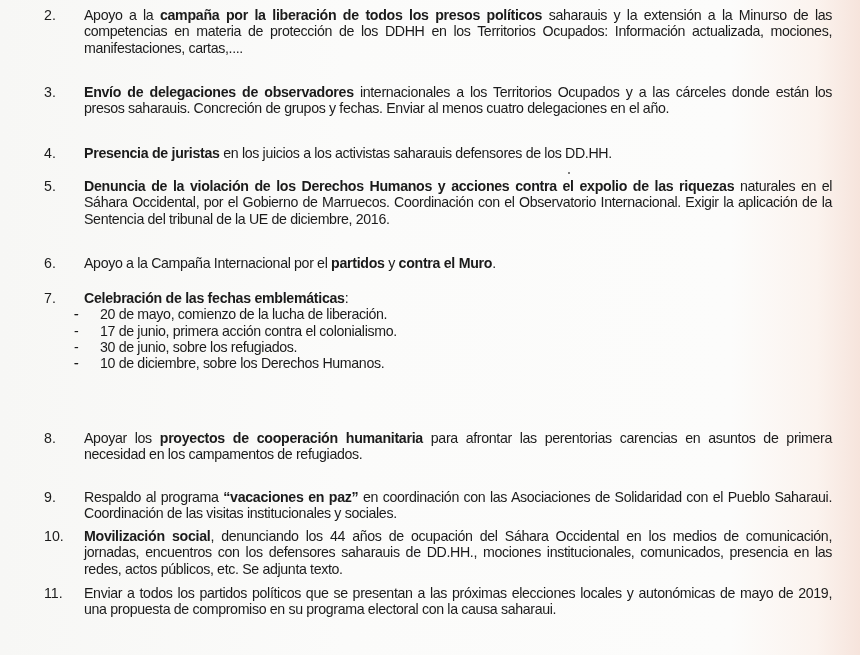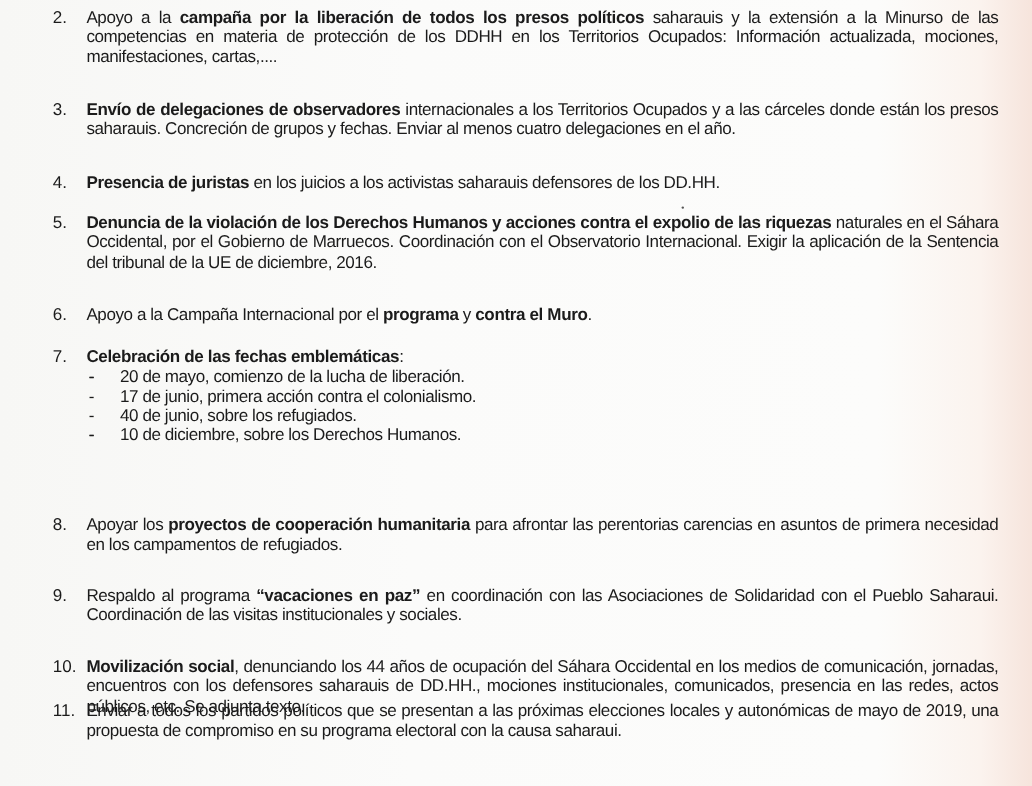--- a/index.html
+++ b/index.html
@@ -14,21 +14,21 @@
   }
   .item {
     position: absolute; left: 44px; width: 788px;
     font-size: 14.2px; line-height: 16.3px;
     transform-origin: left top;
   }
   .num {
     position: absolute; left: 0; top: 0; width: 26px;
   }
   .body {
-    margin-left: 28px; text-align: justify;
+    margin-left: 40px; text-align: justify;
     letter-spacing: -0.35px;
   }
   .body b { font-weight: bold; letter-spacing: -0.3px; }
   .sub {
     list-style: none; margin: 0; padding: 0; margin-left: 28px;
   }
   .sub li { position: relative; padding-left: 28px; letter-spacing: -0.35px; }
   .sub li .dash { position: absolute; left: 2px; top: 0; }
   .dot { position: absolute; width: 2px; height: 2px; background:#555; border-radius:50%; }
 </style>
@@ -63,54 +63,54 @@
   <div class="item" style="top:178px;">
     <span class="num">5.</span>
     <div class="body">
       <b>Denuncia de la violación de los Derechos Humanos y acciones contra el expolio de las riquezas</b><span> naturales en el Sáhara Occidental, por el Gobierno de Marruecos. Coordinación con el Observatorio Internacional. Exigir la aplicación de la Sentencia del tribunal de la UE de diciembre, 2016.</span>
     </div>
   </div>
 
   <div class="item" style="top:255px;">
     <span class="num">6.</span>
     <div class="body">
-      <span>Apoyo a la Campaña Internacional por el </span><b>programa</b><span> y </span><b>contra el Muro</b><span>.</span>
+      <span>Apoyo a la Campaña Internacional por el </span><b>partidos</b><span> y </span><b>contra el Muro</b><span>.</span>
     </div>
   </div>
 
   <div class="item" style="top:290px;">
     <span class="num">7.</span>
     <div class="body">
       <b>Celebración de las fechas emblemáticas</b><span>:</span>
     </div>
     <ul class="sub">
       <li><span class="dash">-</span></li>
       <li><span class="dash">-</span><span>20 de mayo, comienzo de la lucha de liberación.</span></li>
       <li><span class="dash">-</span><span>17 de junio, primera acción contra el colonialismo.</span></li>
-      <li><span class="dash">-</span><span>40 de junio, sobre los refugiados.</span></li>
+      <li><span class="dash">-</span><span>30 de junio, sobre los refugiados.</span></li>
       <li><span class="dash">-</span></li>
       <li><span class="dash">-</span><span>10 de diciembre, sobre los Derechos Humanos.</span></li>
     </ul>
   </div>
 
   <div class="item" style="top:430px;">
     <span class="num">8.</span>
     <div class="body">
       <span>Apoyar los </span><b>proyectos de cooperación humanitaria</b><span> para afrontar las perentorias carencias en asuntos de primera necesidad en los campamentos de refugiados.</span>
     </div>
   </div>
 
   <div class="item" style="top:489px;">
     <span class="num">9.</span>
     <div class="body">
       <span>Respaldo al programa </span><b>“vacaciones en paz”</b><span> en coordinación con las Asociaciones de Solidaridad con el Pueblo Saharaui. Coordinación de las visitas institucionales y sociales.</span>
     </div>
   </div>
 
-  <div class="item" style="top:548px;">
+  <div class="item" style="top:528px;">
     <span class="num">10.</span>
     <div class="body">
       <b>Movilización social</b><span>, denunciando los 44 años de ocupación del Sáhara Occidental en los medios de comunicación, jornadas, encuentros con los defensores saharauis de DD.HH., mociones institucionales, comunicados, presencia en las redes, actos públicos, etc. Se adjunta texto.</span>
     </div>
   </div>
 
   <div class="item" style="top:585px;">
     <span class="num">11.</span>
     <div class="body">
       <span>Enviar a todos los partidos políticos que se presentan a las próximas elecciones locales y autonómicas de mayo de 2019, una propuesta de compromiso en su programa electoral con la causa saharaui.</span>

